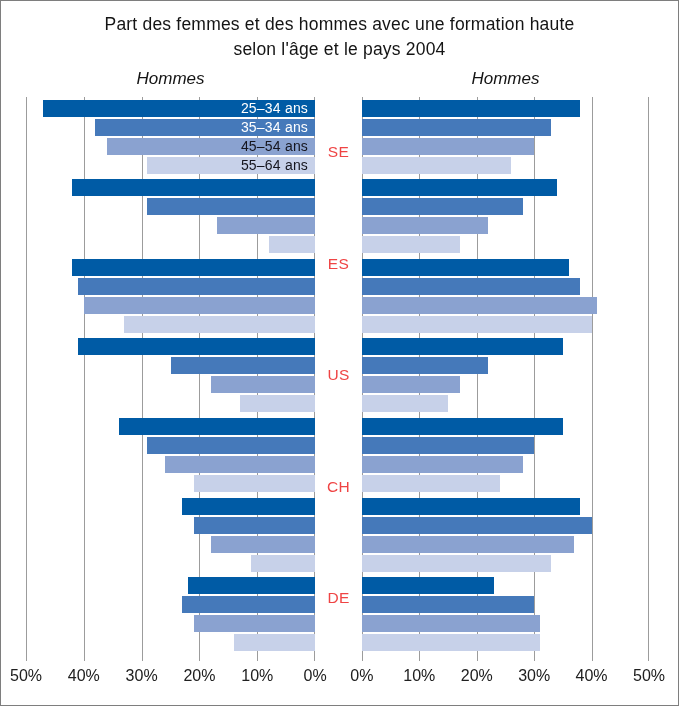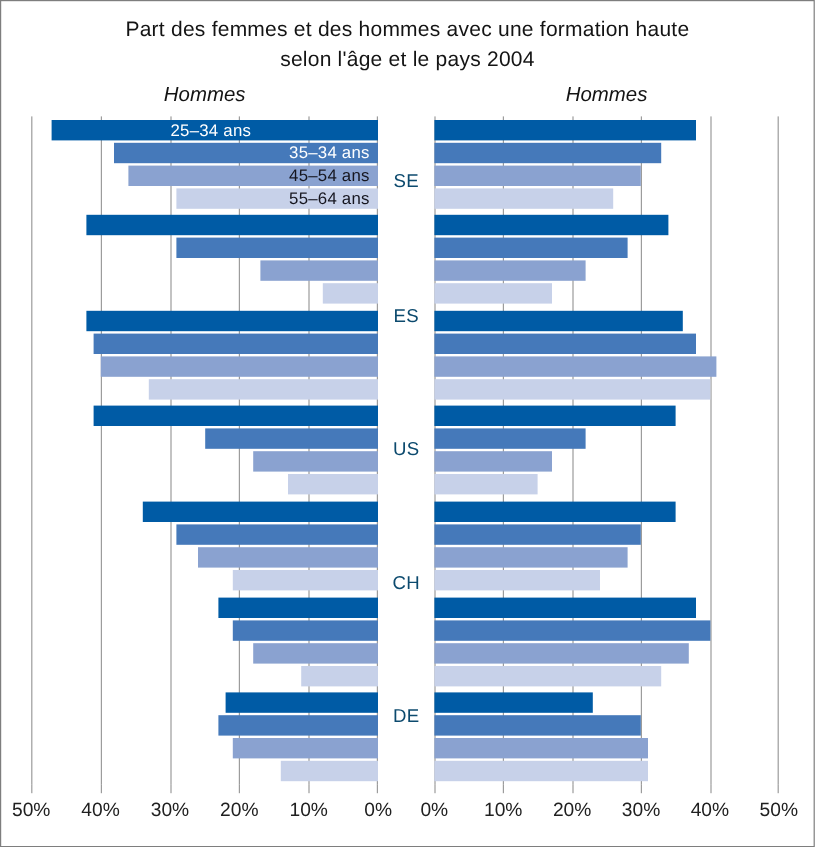--- a/index.html
+++ b/index.html
@@ -51,21 +51,21 @@
   .right-panel .bar{margin-right:auto;}
   .legend-label{
     font-size:14px;
     padding-right:7px;
     white-space:nowrap;
     letter-spacing:.2px;
   }
   .center{width:47px;display:flex;flex-direction:column;}
   .c-label{
     flex:1;display:flex;align-items:center;justify-content:center;
-    font-size:15.5px;color:#0c4a6e;letter-spacing:.3px;
+    font-size:15.5px;color:#ef4444;letter-spacing:.3px;
   }
   .axis{display:flex;margin:0 29px 0 25px;}
   .a-panel{position:relative;width:290px;height:44px;}
   .a-panel.a-right{width:288px;}
   .a-spacer{width:47px;}
   .tick{position:absolute;top:0;width:1px;height:7px;background:#9c9c9c;}
   .tick-label{
     position:absolute;top:13px;
     transform:translateX(-50%);
     font-size:16px;color:#202020;white-space:nowrap;
@@ -88,21 +88,21 @@
 <div class="chart">
   <div class="panel left-panel">
       <div class="gridline" style="left: 0%;"></div>
       <div class="gridline" style="left: 20%;"></div>
       <div class="gridline" style="left: 40%;"></div>
       <div class="gridline" style="left: 60%;"></div>
       <div class="gridline" style="left: 80%;"></div>
       <div class="gridline" style="left: calc(100% - 1px);"></div>
     <div class="rows">
         <div class="row">
-          <div class="bar" style="width: 94%; background: rgb(0, 91, 165); justify-content: center;">
+          <div class="bar" style="width: 94%; background: rgb(0, 91, 165);">
             <span class="legend-label" style="color: rgb(255, 255, 255);">25–34 ans</span>
           </div>
           <div class="bar" style="width: 76%; background: rgb(69, 121, 186);">
             <span class="legend-label" style="color: rgb(255, 255, 255);">35–34 ans</span>
           </div>
           <div class="bar" style="width: 72%; background: rgb(138, 162, 208);">
             <span class="legend-label" style="color: rgb(21, 21, 30);">45–54 ans</span>
           </div>
           <div class="bar" style="width: 58%; background: rgb(199, 209, 233);">
             <span class="legend-label" style="color: rgb(21, 21, 30);">55–64 ans</span>

